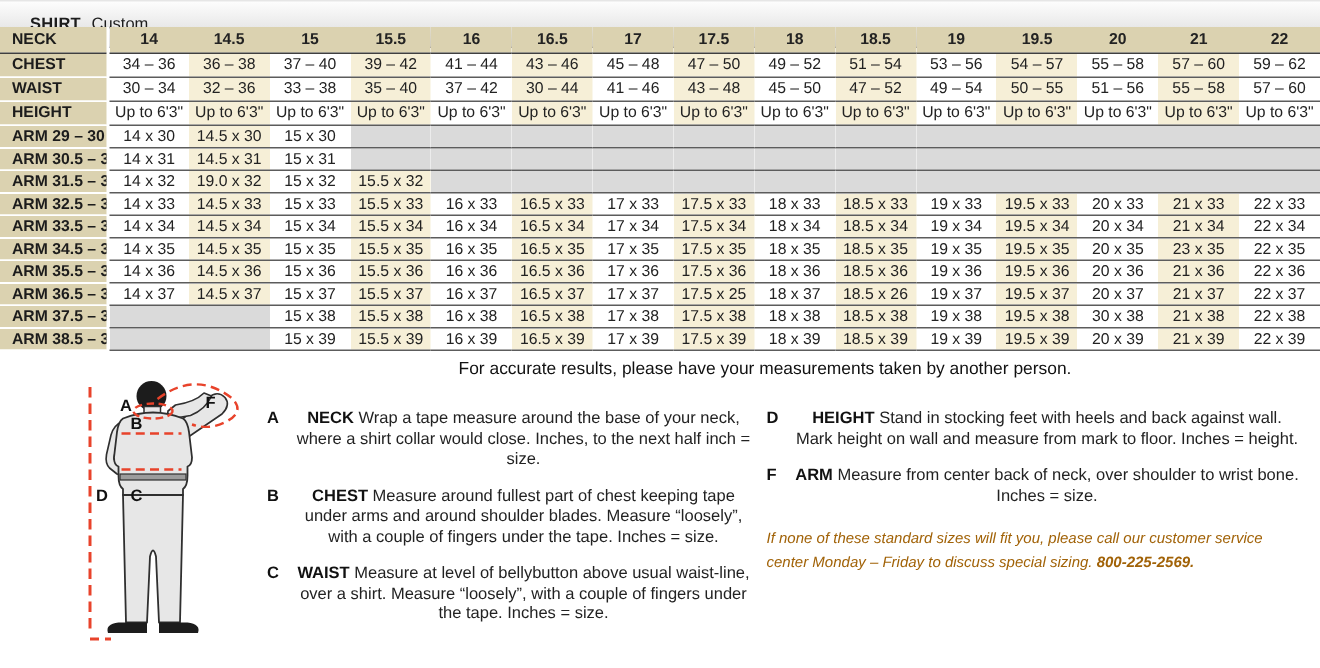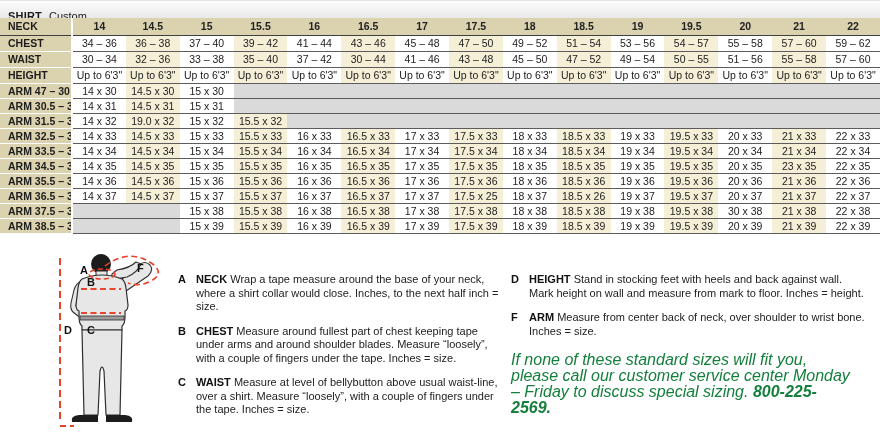--- a/index.html
+++ b/index.html
@@ -3,21 +3,21 @@
 <meta charset="utf-8">
 <style>
   html,body{margin:0;padding:0;}
   #app{position:relative;width:880px;height:445px;background:#fff;
        font-family:"Liberation Sans",sans-serif;color:#1a1a1a;overflow:hidden;}
 
   
   .titlebar{position:absolute;top:0;left:0;width:880px;height:32px;
     background:linear-gradient(#fdfdfd,#e9e9e9 55%,#c7c7c7);
     border-bottom:1px solid #8a8a8a;border-top:1px solid #e6e6e6;
-    display:flex;align-items:center;padding-left:8px;box-sizing:border-box;
+    display:flex;align-items:center;padding-left:20px;box-sizing:border-box;
     font-size:11px;color:#1c1c1c;}
   .titlebar .t{font-weight:bold;letter-spacing:.2px;}
   .titlebar .s{margin-left:7px;}
 
   
   table#size-table{position:absolute;top:18px;left:0;width:880px;
     border-collapse:collapse;table-layout:fixed;font-size:10.5px;}
   #size-table col.col-label{width:72px;}
   #size-table td{padding:0;text-align:center;color:#222;
     border-bottom:1px solid #5c5c5c;white-space:nowrap;overflow:hidden;}
@@ -32,23 +32,23 @@
 
   
   .figure-wrap{position:absolute;left:2px;top:253px;width:168px;height:192px;}
   .intro{position:absolute;left:160px;top:238px;width:700px;text-align:center;
     font-size:11.6px;line-height:15px;color:#111;}
   .col{position:absolute;top:273px;}
   .col-left{left:178px;width:324px;}
   .col-right{left:511px;width:356px;}
   .item{display:flex;margin-bottom:11px;font-size:11px;line-height:13.5px;color:#222;}
   .item .bullet{flex:0 0 18px;font-weight:bold;color:#111;}
-  .item .body{flex:1;}
+  .item .body{flex:1;text-align:center;}
   .item .label{font-weight:bold;color:#111;}
-  .note{margin-top:14px;font-style:italic;font-size:16px;line-height:16px;color:#15803d;width:344px;}
+  .note{margin-top:14px;font-style:italic;font-size:10px;line-height:16px;color:#a16207;width:344px;}
   .note .phone{font-weight:bold;}
 </style>
 </head>
 <body>
 
 <div id="app">
 
   <div class="titlebar">
     <span class="t">SHIRT</span>
     <span class="s">Custom</span>
@@ -125,21 +125,21 @@
           <td class="cream">Up to 6'3"</td>
           <td>Up to 6'3"</td>
           <td class="cream">Up to 6'3"</td>
           <td>Up to 6'3"</td>
           <td class="cream">Up to 6'3"</td>
           <td>Up to 6'3"</td>
           <td class="cream">Up to 6'3"</td>
           <td>Up to 6'3"</td>
         </tr>
         <tr class="r-arm">
-          <td class="lbl">ARM 47 – 30</td>
+          <td class="lbl">ARM 29 – 30</td>
           <td>14 x 30</td>
           <td class="cream">14.5 x 30</td>
           <td>15 x 30</td>
           <td class="empty"></td>
           <td class="empty"></td>
           <td class="empty"></td>
           <td class="empty"></td>
           <td class="empty"></td>
           <td class="empty"></td>
           <td class="empty"></td>
@@ -342,20 +342,21 @@
 
       <text x="78" y="21" font-size="11" font-weight="bold" fill="#111">A</text>
       <text x="85" y="33" font-size="11" font-weight="bold" fill="#111">B</text>
       <text x="85" y="81" font-size="11" font-weight="bold" fill="#111">C</text>
       <text x="62" y="81" font-size="11" font-weight="bold" fill="#111">D</text>
       <text x="135" y="19" font-size="11" font-weight="bold" fill="#111">F</text>
     </svg>
   </div>
 
   <div class="intro">
+    <div>For accurate results, please have your measurements taken by another person.</div>
   </div>
 
   <div class="col col-left">
     <div class="item">
       <span class="bullet">A</span>
       <span class="body"><span class="label">NECK</span> <span>Wrap a tape measure around the base of your neck, where a shirt collar would close. Inches, to the next half inch = size.</span></span>
     </div>
     <div class="item">
       <span class="bullet">B</span>
       <span class="body"><span class="label">CHEST</span> <span>Measure around fullest part of chest keeping tape under arms and around shoulder blades. Measure “loosely”, with a couple of fingers under the tape. Inches = size.</span></span>

